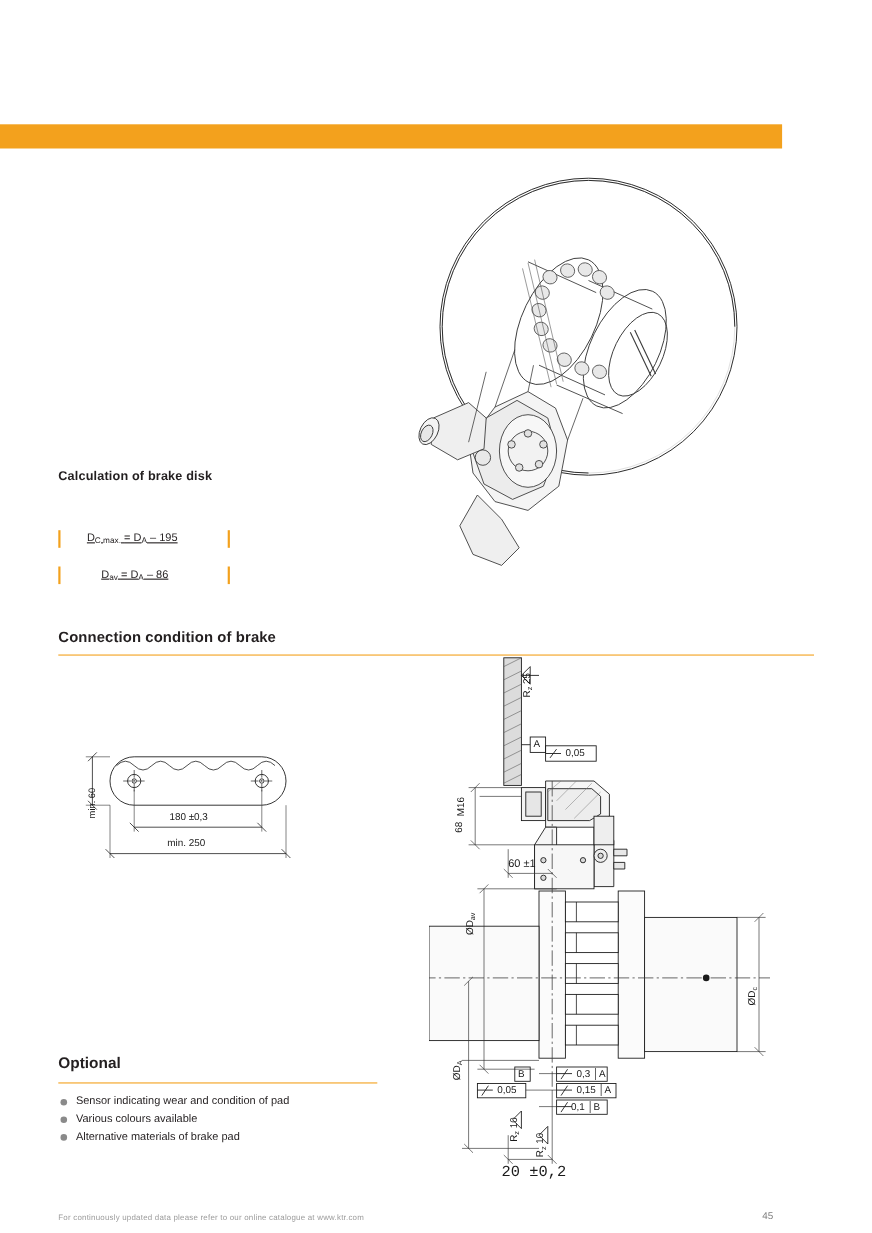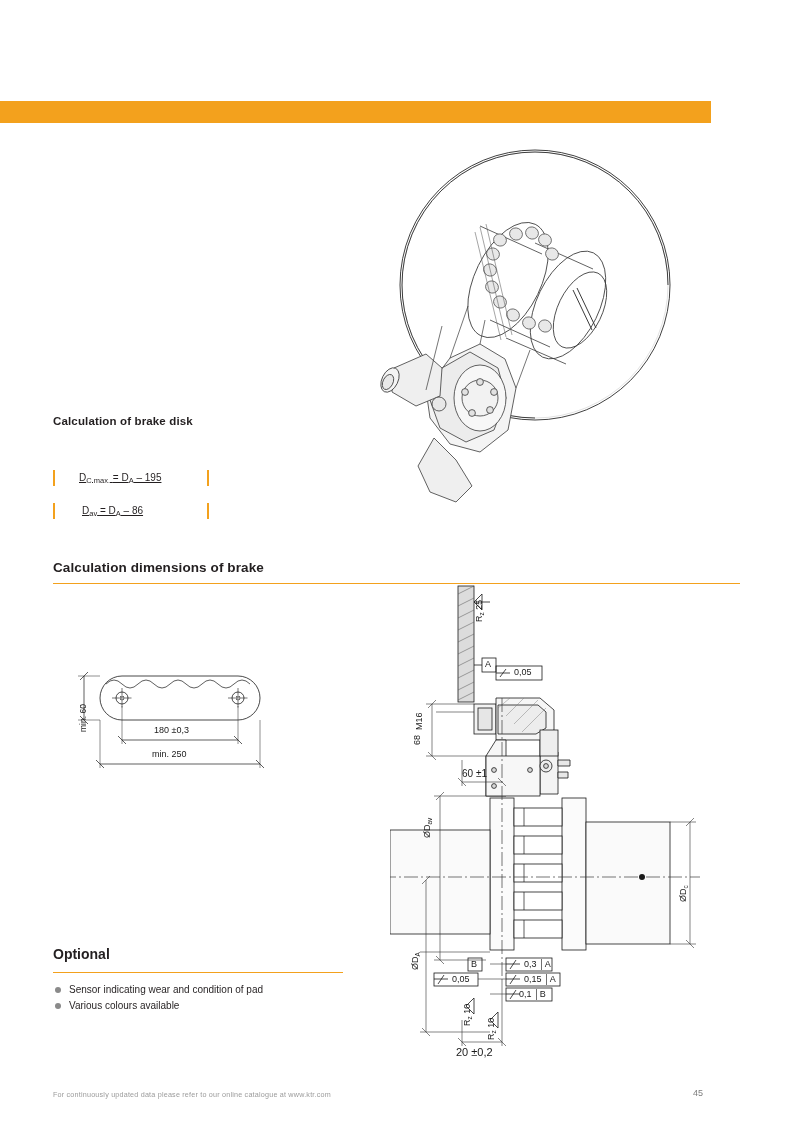--- a/index.html
+++ b/index.html
@@ -11,20 +11,21 @@
     width: 793px;
     height: 1121px;
     position: relative;
     font-family: "Liberation Sans", sans-serif;
     color: #231f20;
     overflow: hidden;
   }
   .page {
     position: absolute;
     inset: 0;
+    margin-top: 12px;
   }
   
   .header-bar {
     position: absolute;
     left: 0;
     top: 101px;
     width: 711px;
     height: 22px;
     background: #f3a11d;
   }
@@ -73,21 +74,21 @@
     position: absolute;
     font-size: 10px;
     white-space: nowrap;
     text-decoration: underline;
   }
   .formula .sub {
     font-size: 7.5px;
     vertical-align: -2px;
   }
   .f1 { left: 79px; top: 472px; }
-  .f2 { left: 82px; top: 505px; }
+  .f2 { left: 92px; top: 505px; }
   .fbar {
     position: absolute;
     width: 2px;
     height: 16px;
     background: #f3a11d;
   }
   .fbar.b1 { left: 53px; top: 470px; }
   .fbar.b2 { left: 207px; top: 470px; }
   .fbar.b3 { left: 53px; top: 503px; }
   .fbar.b4 { left: 207px; top: 503px; }
@@ -232,21 +233,21 @@
   <div class="formula f1">
     <span>D</span><span class="sub">C max.</span>
     <span>= D</span><span class="sub">A</span><span> – 195</span>
   </div>
 
   <div class="formula f2">
     <span>D</span><span class="sub">av</span>
     <span>= D</span><span class="sub">A</span><span> – 86</span>
   </div>
 
-  <div class="h-conn">Calculation dimensions of brake</div>
+  <div class="h-conn">Connection condition of brake</div>
   <div class="h-conn-rule"></div>
 
   <div class="drawing" style="left:70px; top:628px;">
     <svg width="230" height="160" viewBox="0 0 230 160" fill="none" stroke="#1a1a1a" stroke-width="0.8">
 
       <path d="M30 70 a22 22 0 0 1 22 -22 L168 48 a22 22 0 0 1 22 22 a22 22 0 0 1 -22 22 L52 92 a22 22 0 0 1 -22 -22 Z"></path>
 
       <path d="M36 56 q8 -8 16 0 t16 0 t16 0 t16 0 t16 0 t16 0 t16 0 t16 0 t16 0" stroke-width="0.7"></path>
 
       <circle cx="52" cy="70" r="6"></circle>
@@ -470,33 +471,37 @@
     <div class="lbl rot90" style="left:32px; top:258px; font-size:9px;">ØD<span class="sub">av</span></div>
     <div class="lbl rot90" style="left:288px; top:322px; font-size:9px;">ØD<span class="sub">c</span></div>
     <div class="lbl rot90" style="left:20px; top:390px; font-size:9px;">ØD<span class="sub">A</span></div>
     <div class="lbl" style="left:81px; top:379px; font-size:9px;">B</div>
     <div class="lbl" style="left:62px; top:394px; font-size:9px;">0,05</div>
     <div class="lbl" style="left:134px; top:379px; font-size:9px;">0,3 │A</div>
     <div class="lbl" style="left:134px; top:394px; font-size:9px;">0,15 │A</div>
     <div class="lbl" style="left:129px; top:409px; font-size:9px;">0,1 │B</div>
     <div class="lbl rot90" style="left:72px; top:446px; font-size:9px;">R<span class="sub">z</span> 10</div>
     <div class="lbl rot90" style="left:96px; top:460px; font-size:9px;">R<span class="sub">z</span> 10</div>
-    <div class="lbl" style="left:66px; top:466px; font-size:11px;">20 ±0,2</div>
+    <div class="lbl" style="left:66px; top:466px; font-size:14px;font-family:Liberation Mono, monospace;">20 ±0,2</div>
   </div>
 
   <div class="h-opt">Optional</div>
   <div class="h-opt-rule"></div>
 
   <div class="opt-list">
     <div class="item">
       <span class="bullet"></span>
       <span>Sensor indicating wear and condition of pad</span>
     </div>
     <div class="item">
       <span class="bullet"></span>
       <span>Various colours available</span>
     </div>
+    <div class="item">
+      <span class="bullet"></span>
+      <span>Alternative materials of brake pad</span>
+    </div>
   </div>
 
   <div class="footer-note">For continuously updated data please refer to our online catalogue at www.ktr.com</div>
   <div class="footer-page">45</div>
 
 </div>
 
 </body></html>

